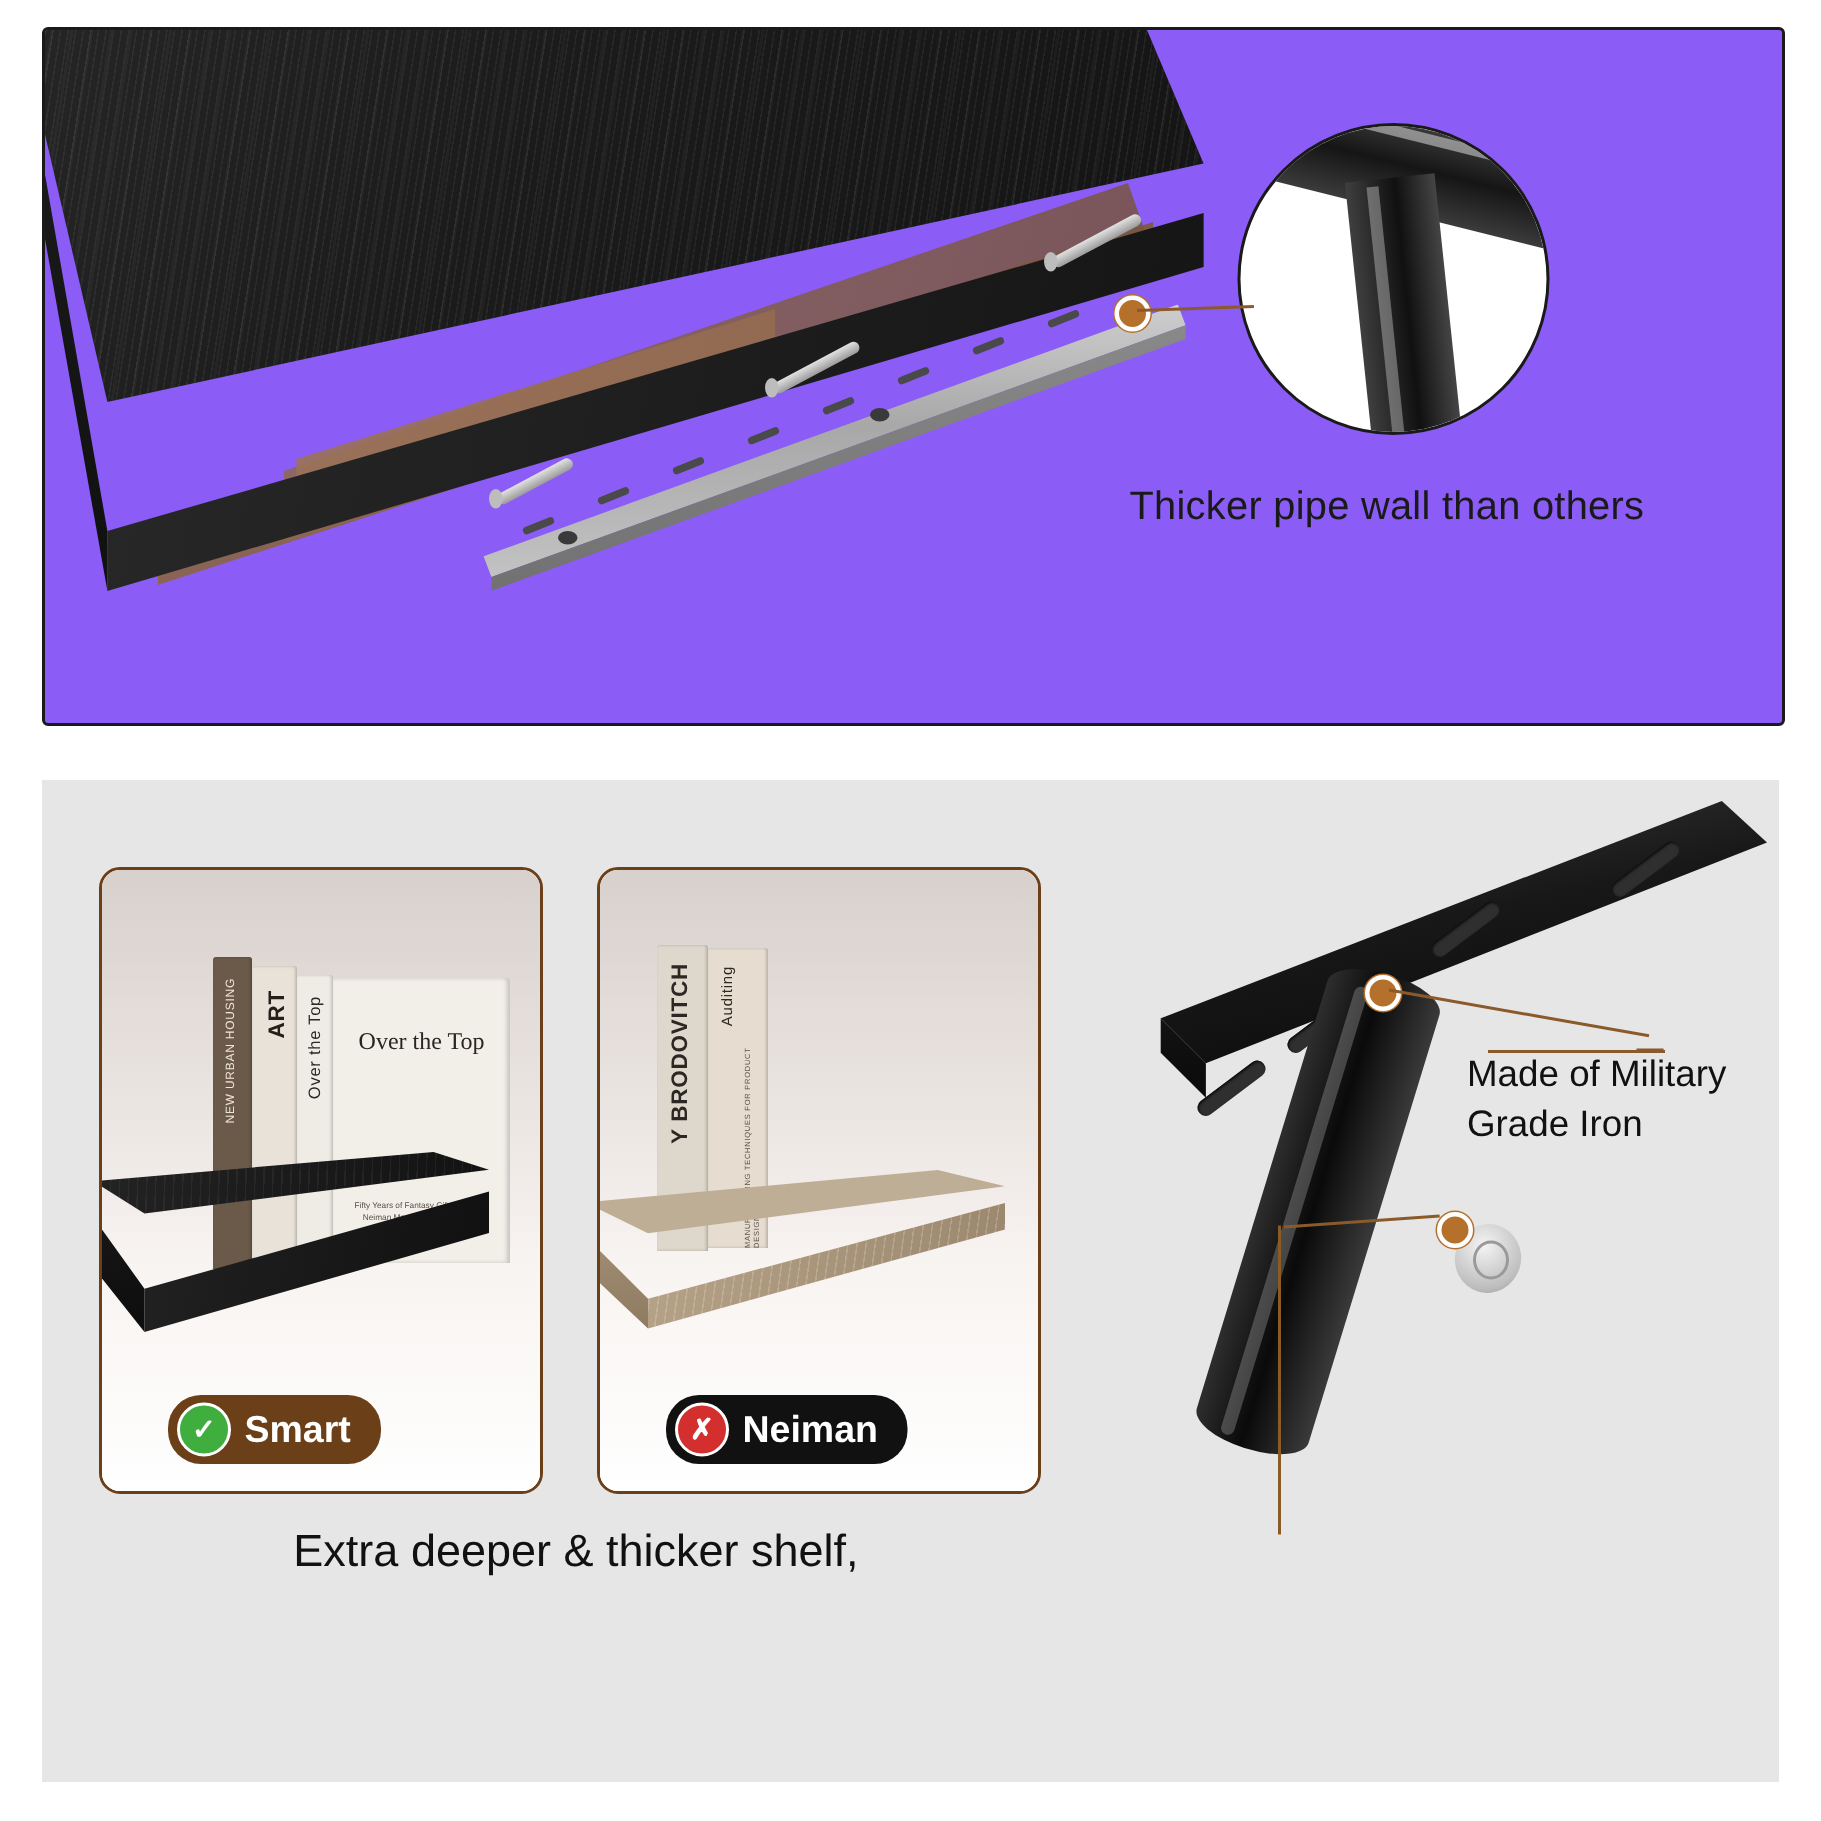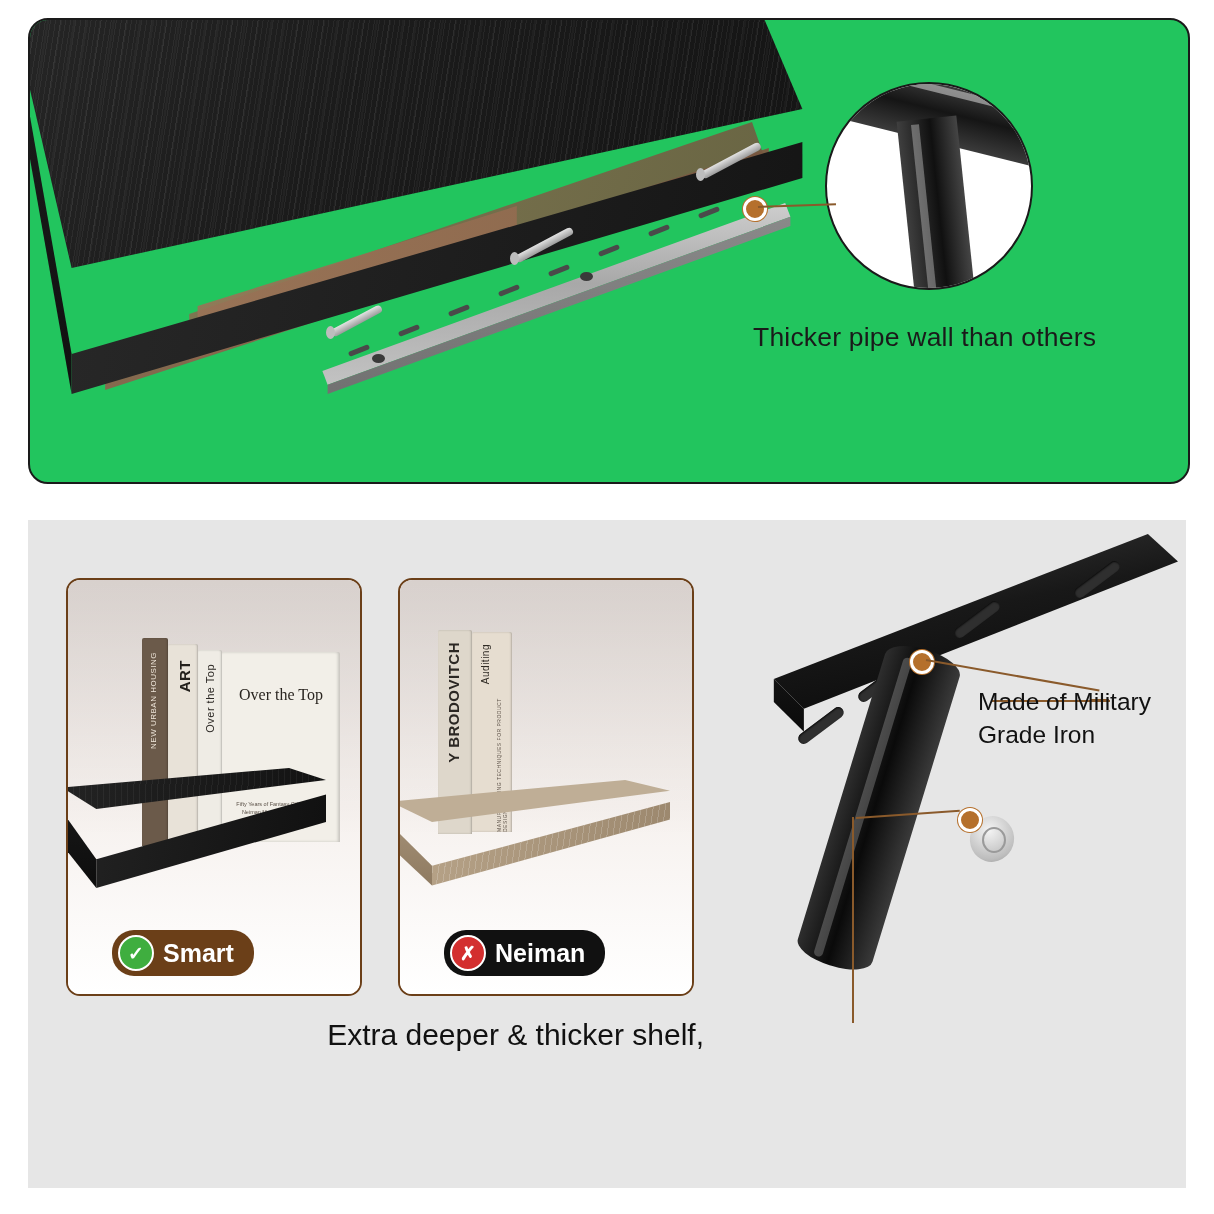--- a/index.html
+++ b/index.html
@@ -1,21 +1,21 @@
 <!DOCTYPE html>
 <html><head>
 <meta charset="utf-8">
 <style>
   html,body{margin:0;padding:0;background:#ffffff;}
   body{width:1214px;height:1214px;overflow:hidden;font-family:"Liberation Sans",sans-serif;position:relative;}
 
   
   .panel-top{
     position:absolute;left:28px;top:18px;width:1158px;height:462px;
-    border:2px solid #1a1a1a;border-radius:20px;background:#22c55e;overflow:hidden;
+    border:2px solid #1a1a1a;border-radius:4px;background:#8b5cf6;overflow:hidden;
   }
   
   .shelf-wrap{position:absolute;left:-34px;top:-10px;width:860px;height:400px;}
   .board-top{
     position:absolute;left:0;top:0;width:840px;height:300px;
     background:
       repeating-linear-gradient(99deg, rgba(255,255,255,0.055) 0px, rgba(255,255,255,0.055) 1px, rgba(0,0,0,0) 1px, rgba(0,0,0,0) 5px),
       repeating-linear-gradient(99deg, rgba(255,255,255,0.03) 0px, rgba(255,255,255,0.03) 2px, rgba(0,0,0,0) 2px, rgba(0,0,0,0) 13px),
       linear-gradient(120deg,#262626 0%,#1b1b1b 40%,#131313 100%);
     clip-path:polygon(2% 2%, 91% 0%, 96% 33%, 9% 86%);
@@ -137,21 +137,21 @@
     border-radius:22px;padding:5px 20px 5px 6px;
   }
   .badge-ours{left:44px;bottom:18px;background:#6b3f18;}
   .badge-others{left:44px;bottom:18px;background:#111;}
   .badge-mark{width:32px;height:32px;border-radius:50%;display:flex;align-items:center;justify-content:center;color:#fff;font-size:19px;font-weight:bold;}
   .mark-ok{background:#3fae3f;border:2px solid #fff;}
   .mark-no{background:#d32f2f;border:2px solid #fff;}
   .badge-text{color:#fff;font-size:25px;font-weight:bold;}
 
   .caption-left{
-    position:absolute;left:36px;top:496px;width:640px;text-align:right;
+    position:absolute;left:36px;top:496px;width:640px;text-align:center;
     font-size:30px;color:#111;line-height:1.25;
   }
 
   
   .bracket-area{position:absolute;left:690px;top:10px;width:468px;height:520px;}
   .br-arm{
     position:absolute;left:30px;top:4px;width:430px;height:230px;
     background:linear-gradient(168deg,#3e3e3e 0%,#181818 38%,#0b0b0b 70%,#2a2a2a 100%);
     clip-path:polygon(6% 63%, 93% 0%, 100% 12%, 13% 76%);
     border-radius:4px;
@@ -168,21 +168,21 @@
     border-radius:38px/16px;transform:rotate(17deg);transform-origin:top center;
   }
   .br-pipe-gloss{position:absolute;left:186px;top:128px;width:9px;height:312px;background:rgba(255,255,255,.22);border-radius:6px;transform:rotate(17deg);transform-origin:top center;}
   .br-stopper{
     position:absolute;left:252px;top:286px;width:44px;height:46px;border-radius:50%;
     background:radial-gradient(circle at 38% 34%,#f4f4f4,#bdbdbd 70%,#8f8f8f);
     transform:rotate(17deg);
   }
   .br-stopper-ring{position:absolute;left:264px;top:297px;width:20px;height:22px;border-radius:50%;border:2px solid #9a9a9a;}
 
-  .cap-military{position:absolute;left:978px;top:685px;font-size:24.5px;color:#111;line-height:1.35;}
+  .cap-military{position:absolute;left:978px;top:700px;font-size:24.5px;color:#111;line-height:1.35;}
   .cap-rubber{position:absolute;left:760px;top:1034px;font-size:24.5px;color:#111;line-height:1.35;text-align:center;width:410px;}
 </style>
 </head>
 <body>
 
 <div class="panel-top">
 
   <div class="shelf-wrap">
     <div class="board-top"></div>
     <div class="board-inner"></div>

